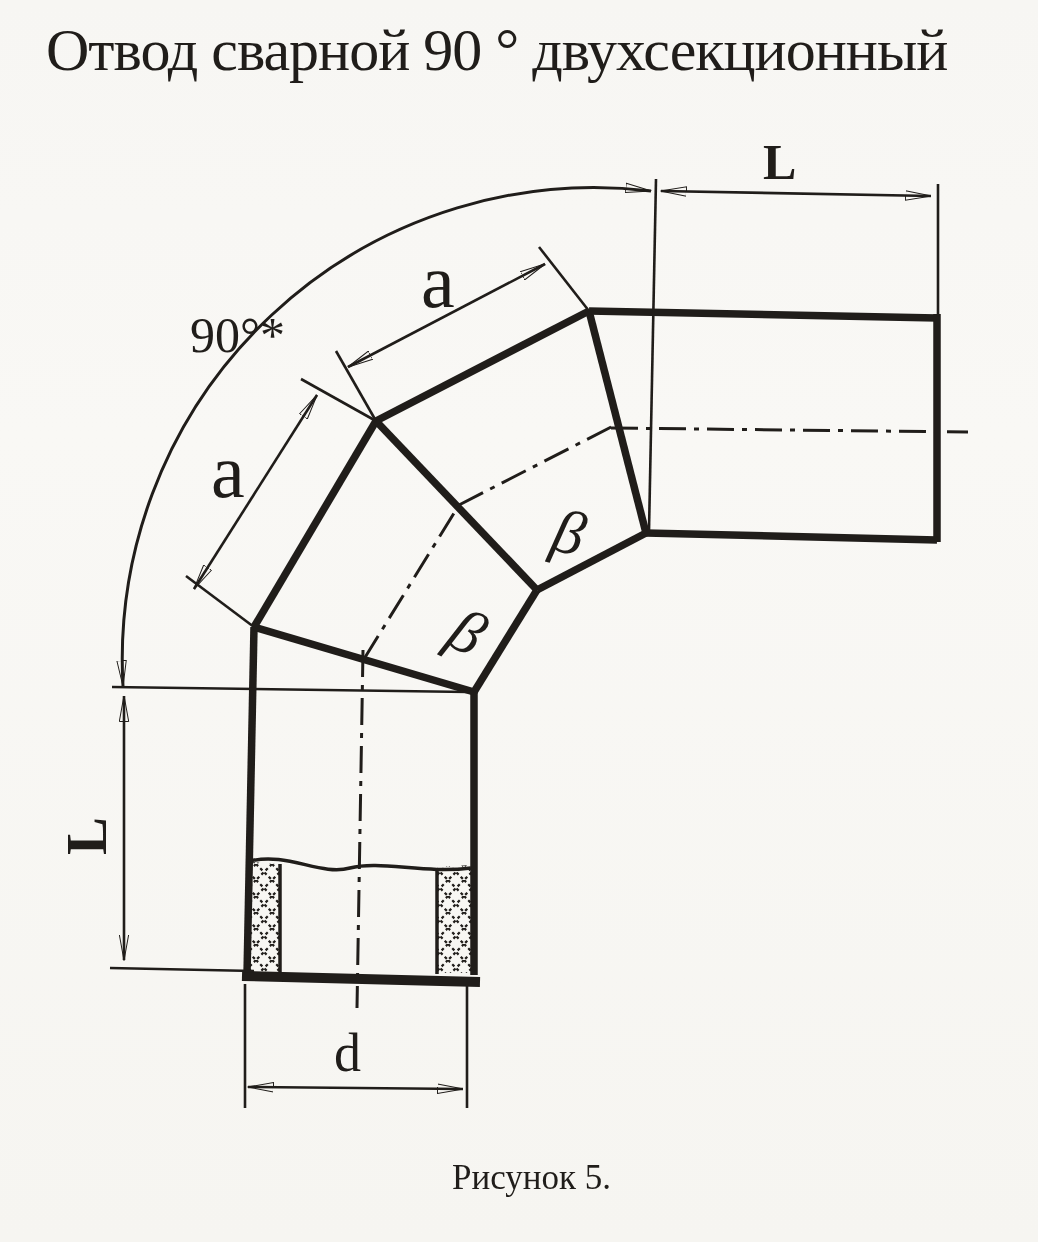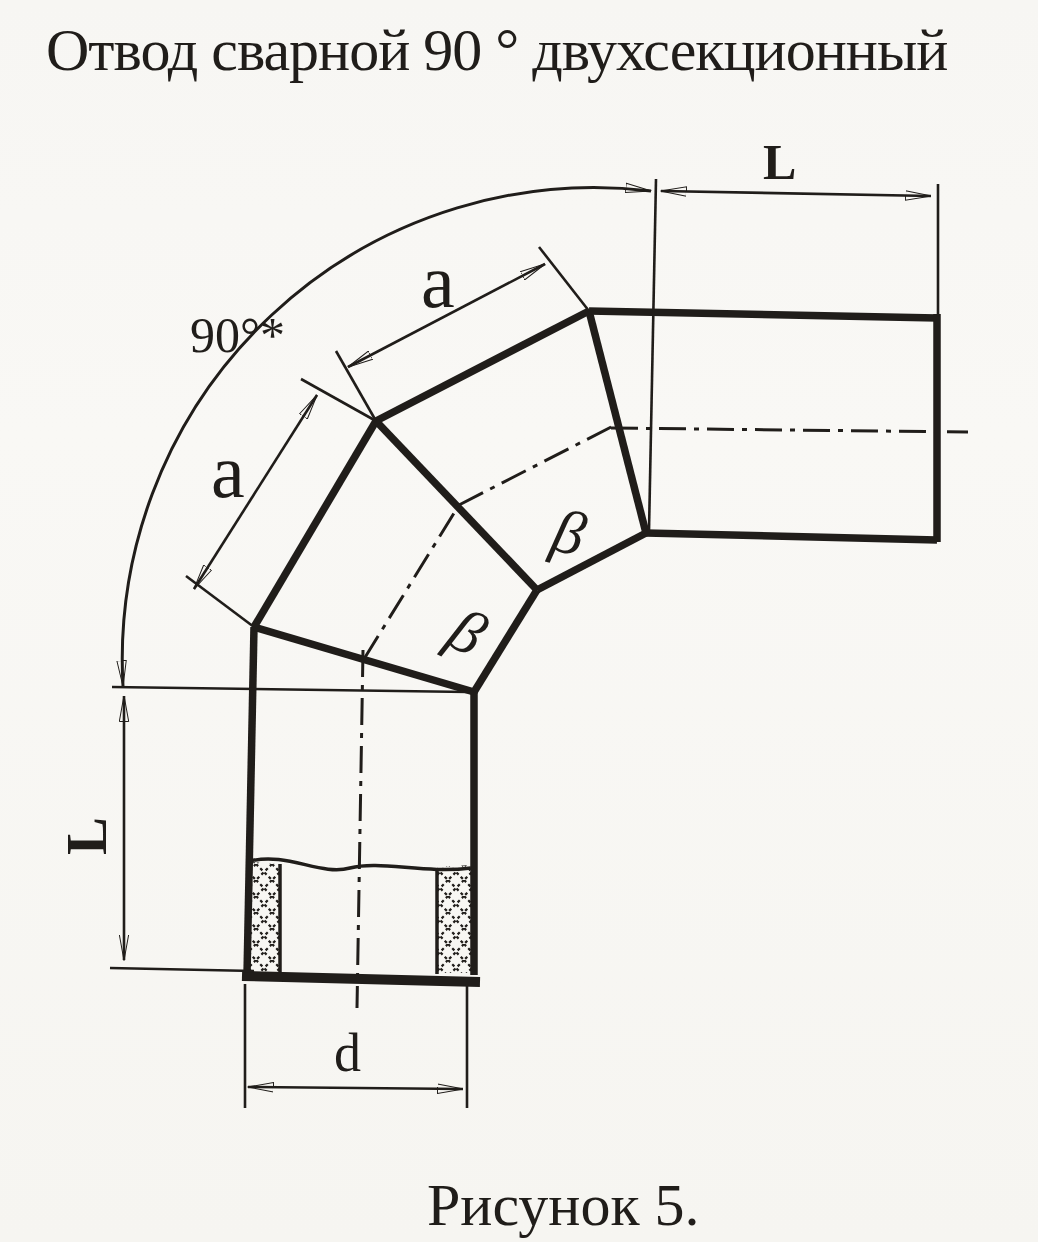--- a/index.html
+++ b/index.html
@@ -10,22 +10,22 @@
     font-family:"Liberation Serif","DejaVu Serif",serif;
     color:#201d1a;
     overflow:hidden;
   }
   .title{
     position:absolute;left:46px;top:16px;margin:0;
     font-size:60px;font-weight:normal;line-height:1.15;
     letter-spacing:-1px;white-space:nowrap;
   }
   .caption{
-    position:absolute;left:427px;top:1158px;
-    font-size:60px;line-height:1.15;white-space:nowrap;margin-top:13px;
+    position:absolute;left:452px;top:1158px;
+    font-size:35px;line-height:1.15;white-space:nowrap;
   }
   svg.drawing{position:absolute;left:0;top:0;}
   svg.drawing line,svg.drawing path,svg.drawing polyline{stroke:#201d1a;fill:none;}
   .thick{stroke-width:7.5px;}
   .xthick{stroke-width:10px;}
   .wall{stroke-width:3.5px;}
   .thin{stroke-width:2.6px;}
   .cl{stroke-width:3px;stroke-dasharray:27 8 5 8;}
   .arcline{stroke-width:3px;}
   svg.drawing text{fill:#201d1a;stroke:none;font-family:"Liberation Serif","DejaVu Serif",serif;}

